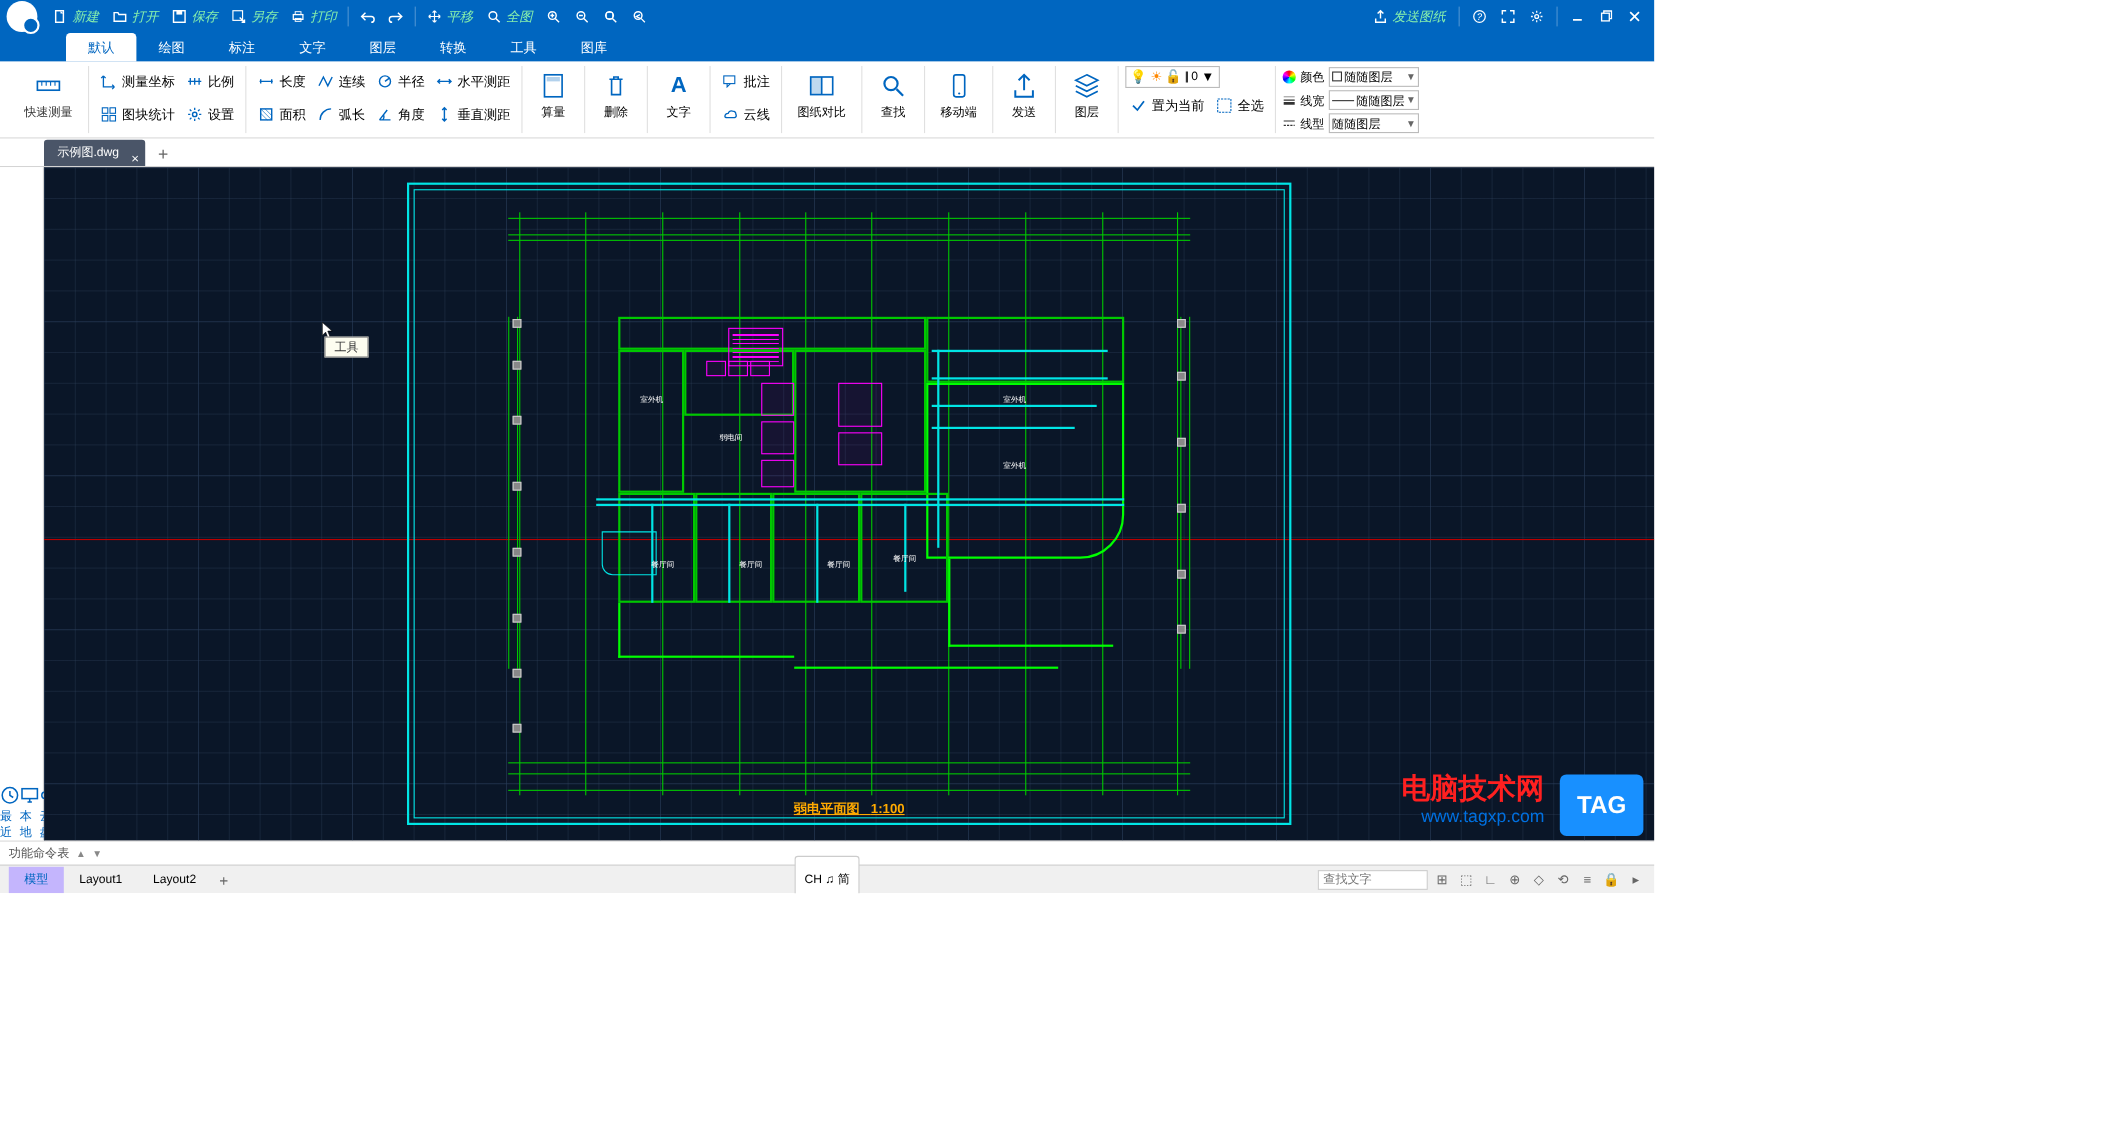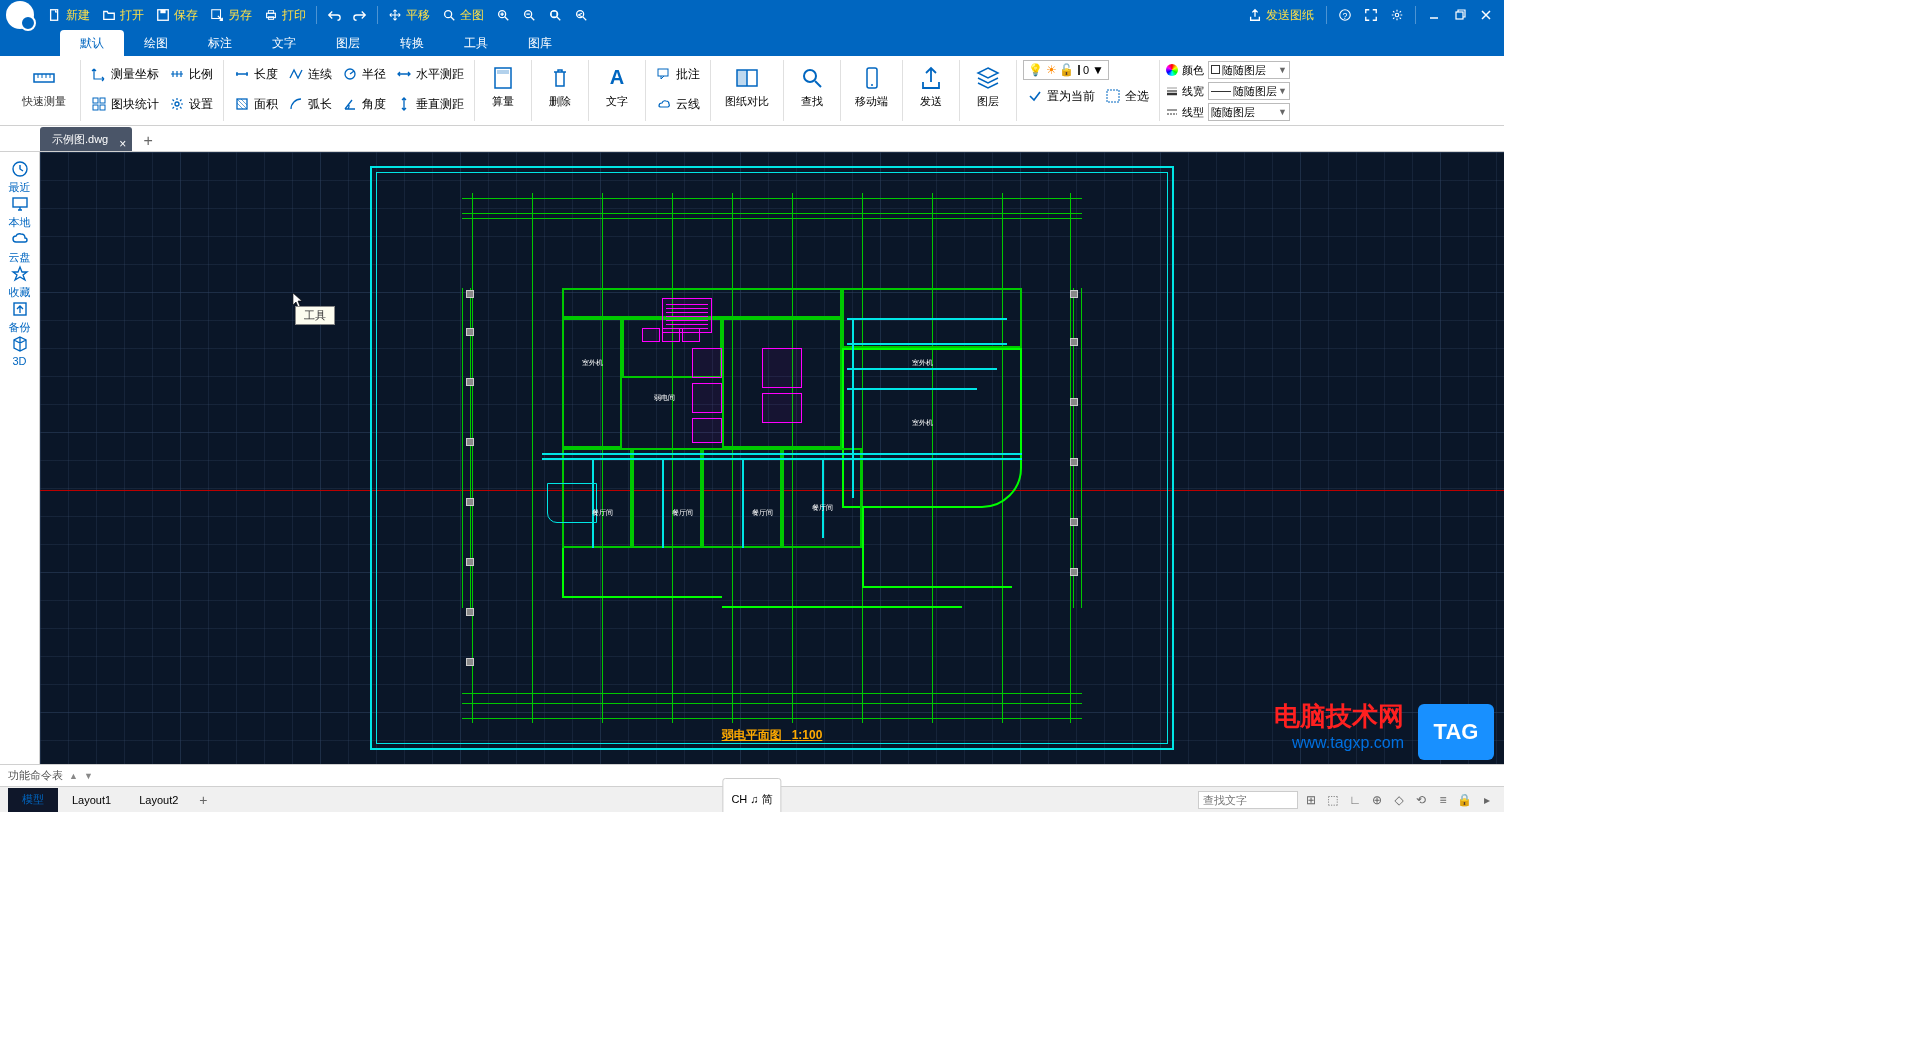--- a/index.html
+++ b/index.html
@@ -1,19 +1,19 @@
 <!DOCTYPE html>
 <html><head>
 <meta charset="utf-8">
 <style>
 * { margin: 0; padding: 0; box-sizing: border-box; font-family: "Microsoft YaHei", Arial, sans-serif; }
 body { width: 1504px; height: 812px; overflow: hidden; background: #fff; font-size: 12px; }
 
 
-.titlebar { height: 30px; background: #0066c0; display: flex; align-items: center; padding: 0 6px; color: #fde047; }
+.titlebar { height: 30px; background: #0066c0; display: flex; align-items: center; padding: 0 6px; color: #86efac; font-style: italic; }
 .titlebar .logo { width: 28px; height: 28px; border-radius: 50%; background: #fff; margin-right: 8px; position: relative; }
 .titlebar .logo::after { content: ""; position: absolute; bottom: -2px; right: -2px; width: 12px; height: 12px; border-radius: 50%; background: #0066c0; border: 2px solid #fff; }
 .tb-btn { display: flex; align-items: center; gap: 4px; padding: 0 6px; height: 24px; cursor: pointer; }
 .tb-icon { width: 14px; height: 14px; display: inline-block; }
 .tb-sep { width: 1px; height: 18px; background: rgba(255,255,255,0.3); margin: 0 4px; }
 .tb-right { margin-left: auto; display: flex; align-items: center; gap: 2px; }
 .win-btn { width: 24px; height: 24px; display: flex; align-items: center; justify-content: center; cursor: pointer; }
 
 
 .menubar { height: 26px; background: #0066c0; display: flex; padding-left: 60px; }
@@ -34,21 +34,21 @@
 .prop-select .arrow { font-size: 9px; color: #666; }
 
 
 .filetabbar { height: 26px; background: #fff; border-bottom: 1px solid #d0d0d0; display: flex; align-items: flex-end; padding-left: 40px; }
 .filetab { height: 24px; padding: 0 24px 0 12px; line-height: 24px; background: #4a5568; color: #fff; font-size: 11px; position: relative; border-radius: 3px 3px 0 0; margin-right: 2px; cursor: pointer; }
 .filetab .close { position: absolute; right: 6px; top: 5px; font-size: 12px; }
 .addtab { width: 20px; height: 20px; display: flex; align-items: center; justify-content: center; font-size: 16px; color: #666; cursor: pointer; margin-left: 4px; }
 
 
 .main { display: flex; height: 612px; }
-.sidebar { width: 40px; background: #fff; border-right: 1px solid #d0d0d0; display: flex; flex-direction: column; align-items: center; padding-top: 8px; gap: 0; }
+.sidebar { width: 40px; background: #fff; border-right: 1px solid #d0d0d0; display: flex; align-items: flex-end; padding-top: 8px; gap: 0; }
 .side-item { display: flex; flex-direction: column; align-items: center; gap: 2px; cursor: pointer; color: #0066c0; font-size: 11px; }
 .side-icon { width: 18px; height: 18px; }
 
 .canvas-wrap { flex: 1; background: #0a1628; position: relative; overflow: hidden; }
 .canvas-wrap::before { content: ""; position: absolute; inset: 0; 
   background-image: linear-gradient(rgba(40,60,90,0.4) 1px, transparent 1px), linear-gradient(90deg, rgba(40,60,90,0.4) 1px, transparent 1px),
                     linear-gradient(rgba(60,80,110,0.25) 1px, transparent 1px), linear-gradient(90deg, rgba(60,80,110,0.25) 1px, transparent 1px);
   background-size: 140px 140px, 140px 140px, 28px 28px, 28px 28px; }
 
 
@@ -77,21 +77,21 @@
 
 
 .cmdbar { height: 22px; background: #fff; border-top: 1px solid #d0d0d0; display: flex; align-items: center; padding: 0 8px; gap: 6px; }
 .cmdlabel { font-size: 11px; color: #555; }
 .cmdarrow { font-size: 9px; color: #888; }
 .cmdinput { flex: 1; border: none; outline: none; font-size: 11px; color: #888; background: #f8f8f8; height: 18px; padding: 0 6px; }
 
 
 .statusbar { height: 26px; background: #f0f0f0; border-top: 1px solid #d0d0d0; display: flex; align-items: center; padding: 0 8px; gap: 0; }
 .layout-tab { padding: 0 14px; height: 24px; line-height: 24px; font-size: 11px; cursor: pointer; }
-.layout-tab.active { background: #0f172a; color: #0066c0; font-family: Liberation Mono, monospace; }
+.layout-tab.active { background: #c4b5fd; color: #0066c0; }
 .layout-add { width: 22px; text-align: center; font-size: 14px; color: #666; cursor: pointer; }
 .status-center { position: absolute; left: 50%; transform: translateX(-50%); display: flex; gap: 4px; }
 .status-btn { padding: 13px 8px; border: 1px solid #ccc; background: #fff; border-radius: 3px; font-size: 11px; }
 .status-right { margin-left: auto; display: flex; align-items: center; gap: 4px; }
 .search-box { width: 100px; height: 18px; border: 1px solid #ccc; font-size: 11px; padding: 0 4px; color: #999; }
 .status-icon { width: 18px; height: 18px; display: flex; align-items: center; justify-content: center; color: #666; cursor: pointer; border: 1px solid transparent; }
 </style>
 </head>
 <body>
 

